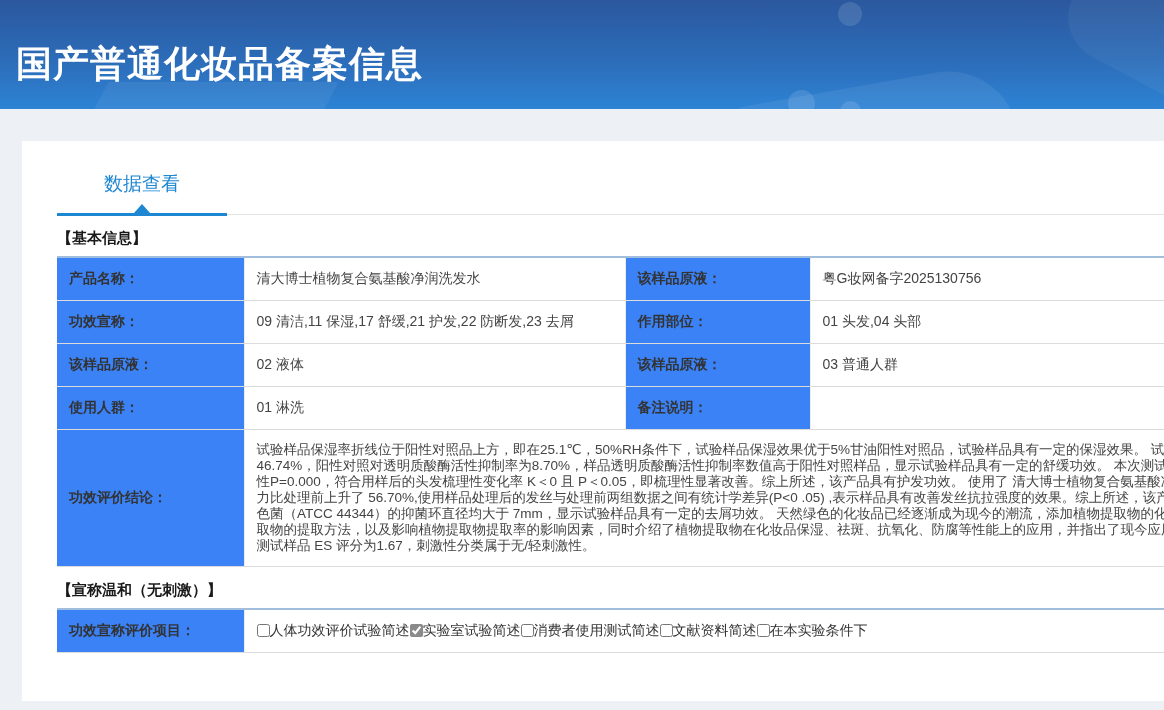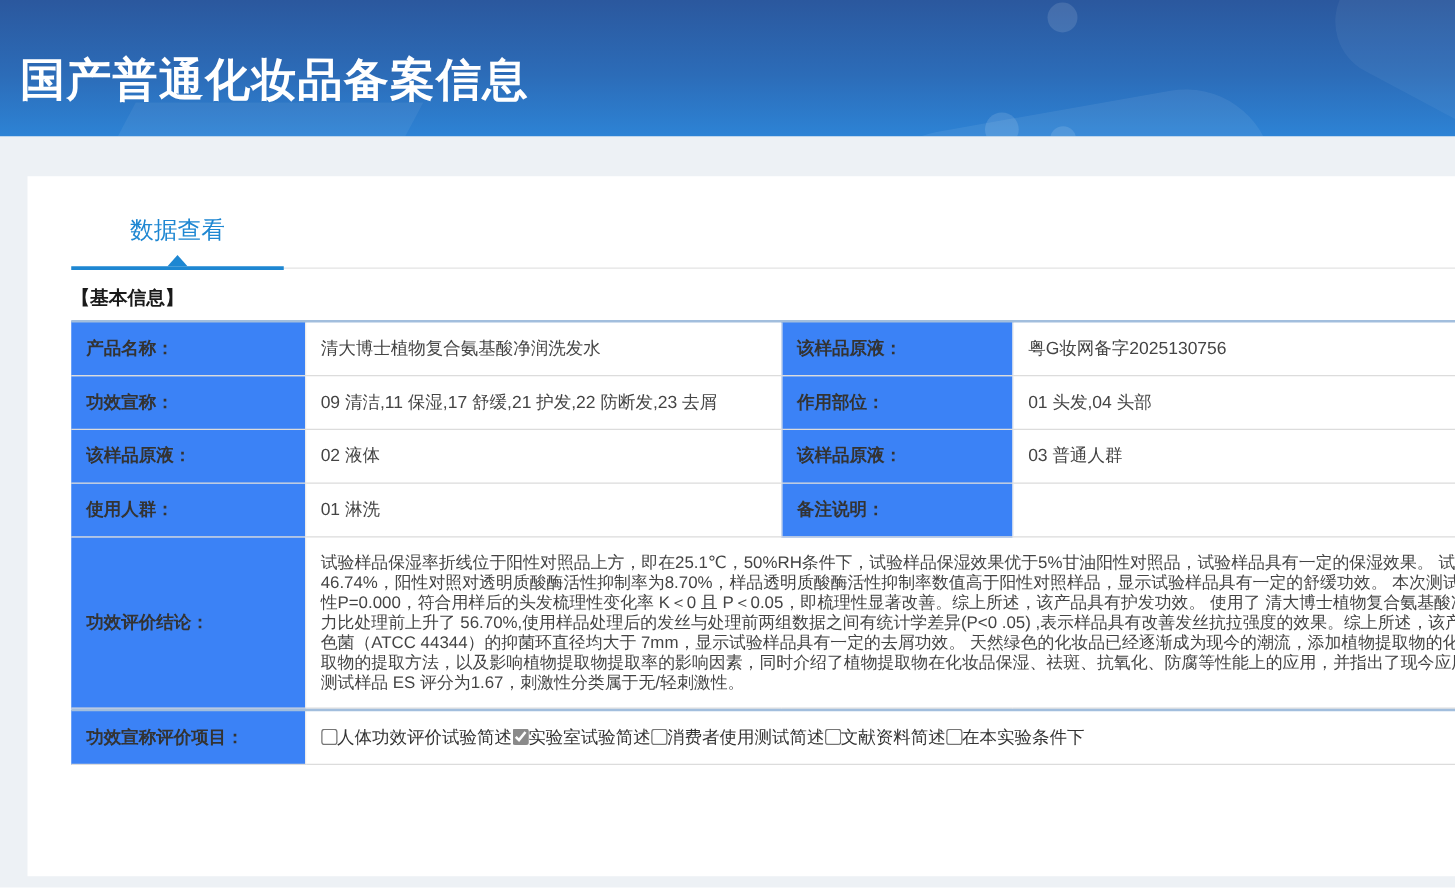--- a/index.html
+++ b/index.html
@@ -165,20 +165,21 @@
         <th>备注说明：</th>
         <td></td>
       </tr>
       <tr>
         <th>功效评价结论：</th>
         <td class="longtext" colspan="3">试验样品保湿率折线位于阳性对照品上方，即在25.1℃，50%RH条件下，试验样品保湿效果优于5%甘油阳性对照品，试验样品具有一定的保湿效果。 试验样品稀释成5%水溶液时，对透明质酸酶活性抑制率为46.74%，阳性对照对透明质酸酶活性抑制率为8.70%，样品透明质酸酶活性抑制率数值高于阳性对照样品，显示试验样品具有一定的舒缓功效。 本次测试中，真人离体发束使用样品后，其梳理性改善 56.36%，显著性P=0.000，符合用样后的头发梳理性变化率 K＜0 且 P＜0.05，即梳理性显著改善。综上所述，该产品具有护发功效。 使用了 清大博士植物复合氨基酸净润洗发水 处理后的发束与处理前相比，处理后的发丝抗拉强力比处理前上升了 56.70%,使用样品处理后的发丝与处理前两组数据之间有统计学差异(P&lt;0 .05) ,表示样品具有改善发丝抗拉强度的效果。综上所述，该产品具有防断发功效。 该样品原液，作用时间7d，对糠秕马拉色菌（ATCC 44344）的抑菌环直径均大于 7mm，显示试验样品具有一定的去屑功效。 天然绿色的化妆品已经逐渐成为现今的潮流，添加植物提取物的化妆品产品也广受人们的追捧。由此，主要综述了现阶段植物提取物的提取方法，以及影响植物提取物提取率的影响因素，同时介绍了植物提取物在化妆品保湿、祛斑、抗氧化、防腐等性能上的应用，并指出了现今应用植物提取物上存在的问题以及应对措施。 在本实验条件下，测试样品 ES 评分为1.67，刺激性分类属于无/轻刺激性。</td>
       </tr>
     </tbody>
   </table>
 
+  <div class="section-title">【宣称温和（无刺激）】</div>
 
   <table class="info">
     <colgroup>
         <col style="width:187px">
         <col>
       </colgroup>
     <tbody>
       <tr>
         <th>功效宣称评价项目：</th>
         <td class="opts"><label><input type="checkbox" style=""><span>人体功效评价试验简述</span></label><label><input type="checkbox" checked="" style=""><span>实验室试验简述</span></label><label><input type="checkbox" style=""><span>消费者使用测试简述</span></label><label><input type="checkbox" style=""><span>文献资料简述</span></label><label><input type="checkbox" style=""><span>在本实验条件下</span></label></td>

